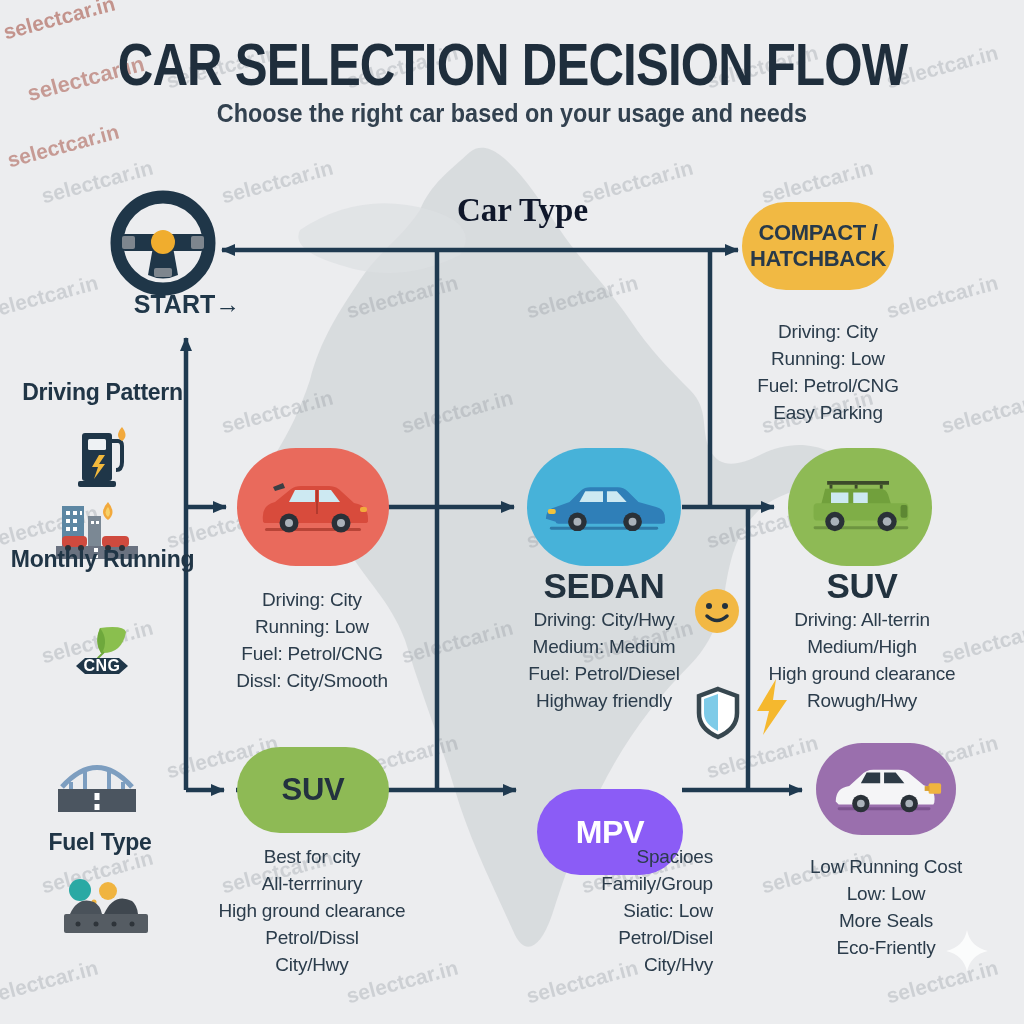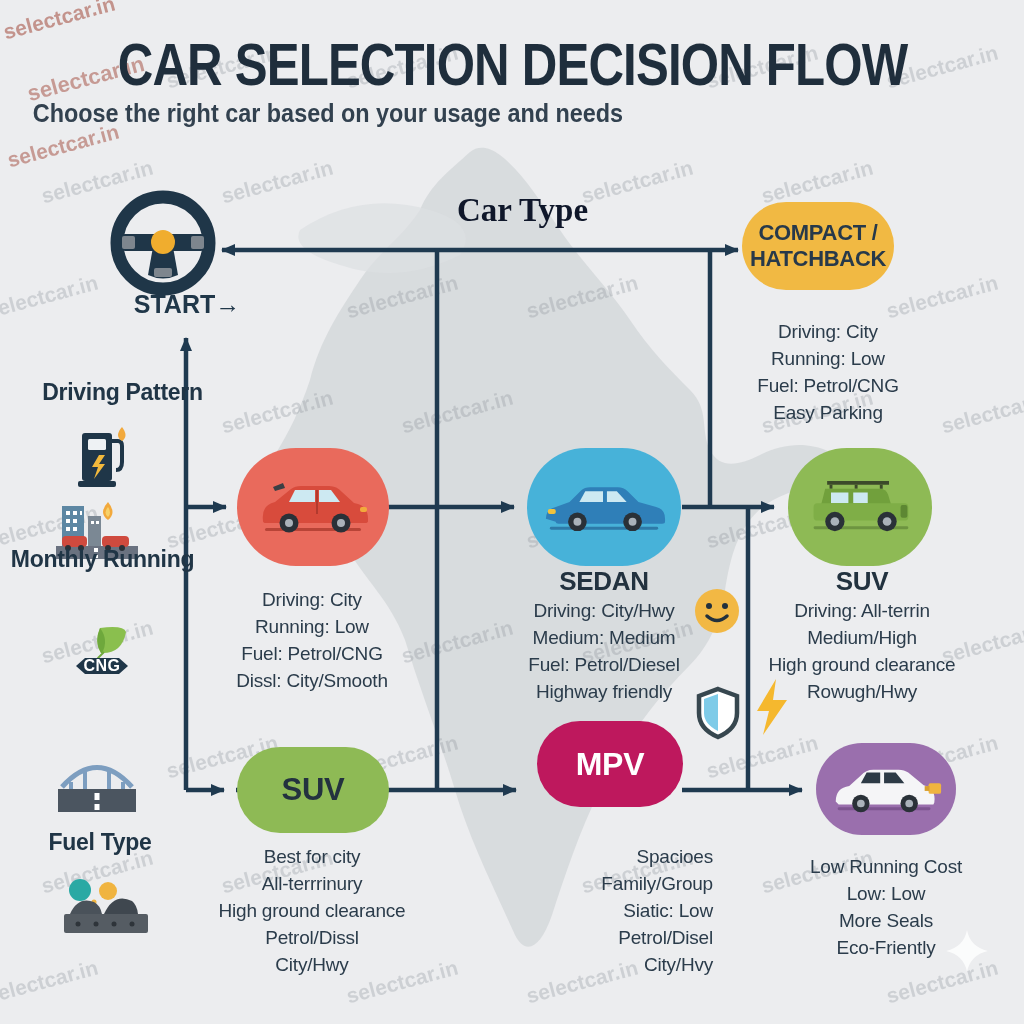--- a/index.html
+++ b/index.html
@@ -4,25 +4,25 @@
 <style>
   html,body{margin:0;padding:0;}
   body{font-family:"Liberation Sans",sans-serif;background:#dfe1e4;}
   .canvas{position:relative;width:1024px;height:1024px;background:#ecedef;overflow:hidden;margin:0 auto;}
   .abs{position:absolute;}
   svg{display:block;}
   
   .titlewrap{left:0;top:30px;width:1024px;text-align:center;}
   .title{display:inline-block;font-size:60px;font-weight:700;letter-spacing:-1px;color:#1f2e3c;transform:scaleX(.82);white-space:nowrap;}
   .subtitle{display:inline-block;font-size:26px;font-weight:700;color:#32414f;transform:scaleX(.9);white-space:nowrap;}
-  .subwrap{left:0;top:98px;width:1024px;}
+  .subwrap{left:0;top:98px;width:1024px;text-align:center;}
   
   .heading{font-weight:700;color:#1e3a50;}
   .side-label{font-size:23px;font-weight:700;color:#203546;text-align:center;letter-spacing:-.3px;}
-  .node-title{font-size:26px;font-weight:700;color:#22323f;text-align:center;letter-spacing:-.3px;}
+  .node-title{font-size:35px;font-weight:700;color:#22323f;text-align:center;letter-spacing:-.3px;}
   .details{text-align:center;}
   .dline{font-size:19px;font-weight:400;line-height:27px;color:#2b3c4b;letter-spacing:-.2px;}
   
   .pill{display:flex;align-items:center;justify-content:center;z-index:3;}
   .boxlabel{font-weight:700;text-align:center;letter-spacing:-.3px;}
   .wm{position:absolute;font-weight:700;transform:rotate(-15deg);white-space:nowrap;z-index:1;}
   .layer1{z-index:1;} .layer2{z-index:2;} .layer3{z-index:3;}
 </style>
 </head>
 <body>
@@ -111,21 +111,21 @@
     <circle cx="56" cy="56" r="46" fill="none" stroke="#1f3648" stroke-width="13"></circle>
     <rect x="13" y="47" width="86" height="17" rx="5" fill="#1f3648"></rect>
     <path d="M46 60 h20 l5 28 q-15 7 -30 0 z" fill="#1f3648"></path>
     <rect x="15" y="49" width="13" height="13" rx="2" fill="#7e868e"></rect>
     <rect x="84" y="49" width="13" height="13" rx="2" fill="#7e868e"></rect>
     <rect x="47" y="81" width="18" height="9" rx="2" fill="#7e868e"></rect>
     <circle cx="56" cy="55" r="12" fill="#f0ad2e"></circle>
   </svg>
   <div class="abs heading layer3" style="left:125px;top:290px;width:124px;text-align:center;font-size:25px;color:#203749;">START→</div>
 
-  <div class="abs side-label layer3" style="left:20px;top:379px;width:165px;margin-left:20px;">Driving Pattern</div>
+  <div class="abs side-label layer3" style="left:20px;top:379px;width:165px;">Driving Pattern</div>
 
   <svg class="abs layer3" style="left:72px;top:425px" width="58" height="66" viewBox="0 0 58 66">
     <rect x="10" y="8" width="30" height="48" rx="3" fill="#1f3648"></rect>
     <rect x="16" y="14" width="18" height="11" rx="1.5" fill="#eef2f4"></rect>
     <path d="M27 30 l-7 12 h6 l-4 12 11 -15 h-6 l6 -9 z" fill="#f2b93c"></path>
     <rect x="6" y="56" width="38" height="6" rx="2" fill="#1f3648"></rect>
     <path d="M40 16 h6 q4 0 4 5 v16 q0 8 -6 8" stroke="#1f3648" stroke-width="4" fill="none"></path>
     <path d="M50 2 q7 9 0 14 q-8 -5 0 -14" fill="#f2a93c"></path>
   </svg>
 
@@ -277,21 +277,21 @@
     <span class="boxlabel" style="font-size:31px;color:#23323f;">SUV</span>
   </div>
   <div class="abs details layer3" style="left:207px;top:843px;width:210px;">
       <div class="dline">Best for city</div>
       <div class="dline">All-terrrinury</div>
       <div class="dline">High ground clearance</div>
       <div class="dline">Petrol/Dissl</div>
       <div class="dline">City/Hwy</div>
     </div>
 
-  <div class="abs pill" style="left:537px;top:721px;width:146px;height:86px;border-radius:43px;background:#be185d;">
+  <div class="abs pill" style="left:537px;top:789px;width:146px;height:86px;border-radius:43px;background:#8b5cf6;">
     <span class="boxlabel" style="font-size:32px;color:#ffffff;">MPV</span>
   </div>
   <div class="abs details layer3" style="left:503px;top:843px;width:210px;text-align:right;">
       <div class="dline">Spacioes</div>
       <div class="dline">Family/Group</div>
       <div class="dline">Siatic: Low</div>
       <div class="dline">Petrol/Disel</div>
       <div class="dline">City/Hvy</div>
     </div>
 

